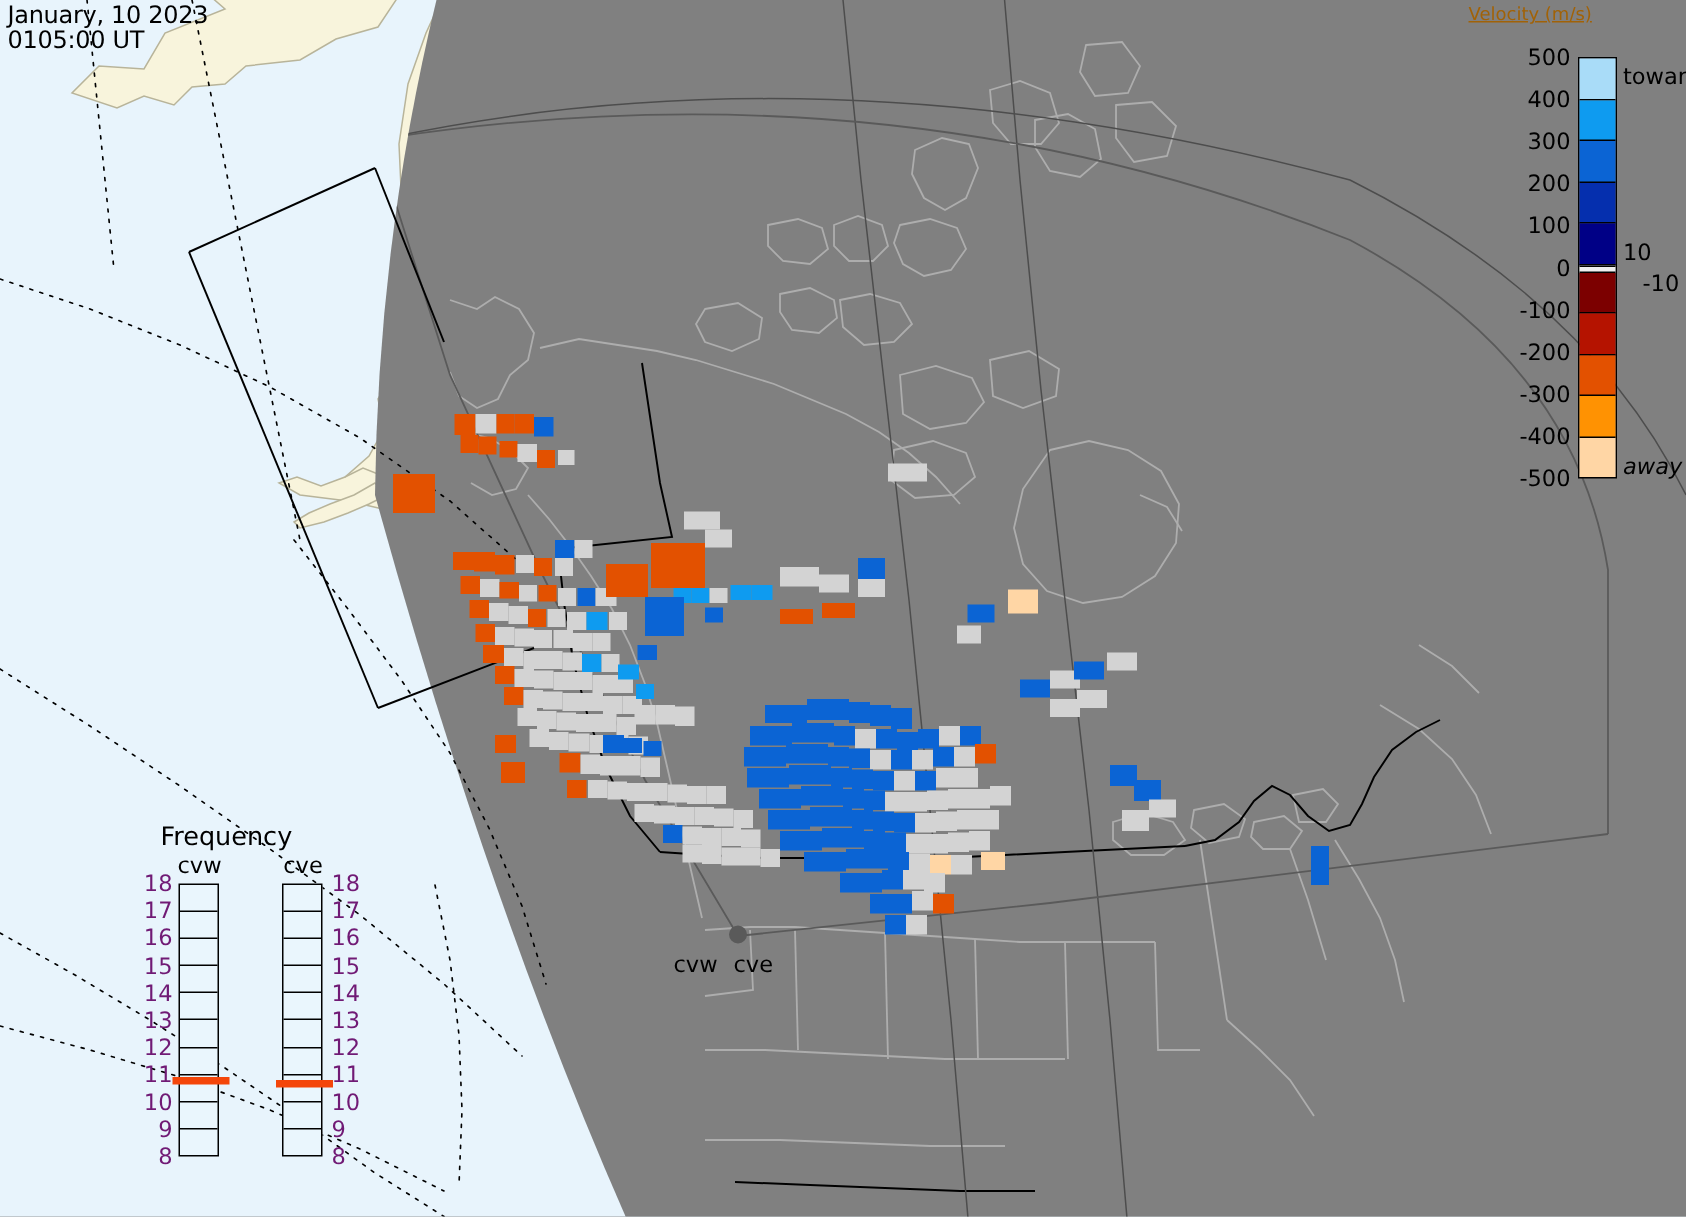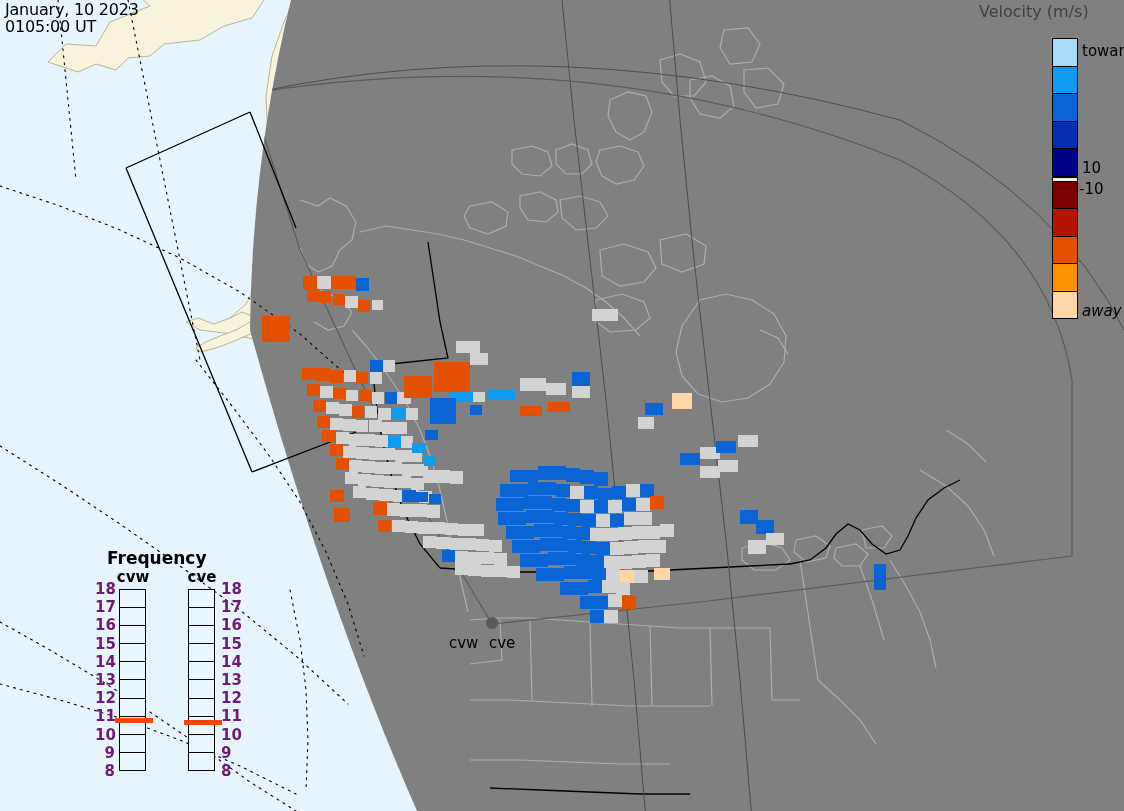--- a/index.html
+++ b/index.html
@@ -17,40 +17,40 @@
     position:absolute;left:5px;top:1px;z-index:40;
     color:#000;font-size:16px;line-height:17px;
     font-family:"DejaVu Sans",sans-serif;letter-spacing:-0.2px;
   }
   .stamp div{white-space:pre;}
 
   
   #cbar-wrap{position:absolute;left:975px;top:0;width:149px;height:340px;z-index:40;}
   #cbar-title{
     position:absolute;left:4px;top:2px;width:145px;
-    font-size:16px;color:#404040;white-space:nowrap;
+    font-size:12px;color:#a16207;white-space:nowrap;text-decoration:underline;
   }
   #cbar-strip{
     position:absolute;left:77px;top:38px;width:26px;height:281px;
     border:1px solid #000;box-sizing:border-box;
     display:flex;flex-direction:column;
   }
   #cbar-strip .seg{width:100%;box-sizing:border-box;}
   #cbar-strip .seg.sep{flex:0 0 5px;}
   #cbar-strip .seg.band{flex:1 1 0;border-bottom:1px solid #000;}
   #cbar-strip .seg.band.last{border-bottom:none;}
   #cbar-ticks{position:absolute;left:0;top:30px;width:72px;height:295px;}
   #cbar-ticks span{
     position:absolute;right:0;font-size:15px;color:#000;
     text-align:right;white-space:nowrap;line-height:15px;
   }
   .cb-side{position:absolute;font-size:15px;color:#000;white-space:nowrap;}
 
   
-  #freq{position:absolute;left:85px;top:548px;width:160px;height:250px;z-index:40;font-weight:bold;}
+  #freq{position:absolute;left:85px;top:548px;width:160px;height:250px;z-index:40;}
   #freq-title{position:absolute;left:22px;top:0;font-size:17px;color:#000;white-space:nowrap;}
   .fq-col{position:absolute;top:20px;}
   .fq-name{position:absolute;top:0;font-size:15px;color:#000;white-space:nowrap;text-align:center;}
   .fq-bar{
     position:absolute;top:21px;width:27px;height:182px;
     border:1.5px solid #000;box-sizing:border-box;
     background:#eaf6fd;
     display:flex;flex-direction:column;
   }
   .fq-bar .tickrow{flex:1 1 0;border-bottom:1.3px solid #000;}
@@ -447,36 +447,49 @@
   <div class="stamp">
     <div>January, 10 2023</div>
     <div>0105:00 UT</div>
   </div>
 
   <div class="site-label" style="left:449px;top:634px;">cvw</div>
   <div class="site-label" style="left:489px;top:634px;">cve</div>
 
   <div id="cbar-wrap">
     <div id="cbar-title">Velocity (m/s)</div>
+    <div id="cbar-ticks">
+        <span style="top: 1px;">500</span>
+        <span style="top: 29.1px;">400</span>
+        <span style="top: 57.2px;">300</span>
+        <span style="top: 85.3px;">200</span>
+        <span style="top: 113.4px;">100</span>
+        <span style="top: 141.5px;">0</span>
+        <span style="top: 169.6px;">-100</span>
+        <span style="top: 197.7px;">-200</span>
+        <span style="top: 225.8px;">-300</span>
+        <span style="top: 253.9px;">-400</span>
+        <span style="top: 282px;">-500</span>
+      </div>
     <div id="cbar-strip">
         <div class="seg band" style="background: rgb(169, 220, 248);"></div>
         <div class="seg band" style="background: rgb(14, 155, 240);"></div>
         <div class="seg band" style="background: rgb(11, 100, 212);"></div>
         <div class="seg band" style="background: rgb(5, 47, 174);"></div>
         <div class="seg band" style="background: rgb(0, 0, 134);"></div>
         <div class="seg sep" style="background: rgb(240, 240, 240); border-top: 1px solid rgb(0, 0, 0); border-bottom: 1px solid rgb(0, 0, 0);"></div>
         <div class="seg band" style="background: rgb(124, 0, 0);"></div>
         <div class="seg band" style="background: rgb(181, 19, 0);"></div>
         <div class="seg band" style="background: rgb(227, 81, 0);"></div>
         <div class="seg band" style="background: rgb(255, 146, 2);"></div>
         <div class="seg band last" style="background: rgb(255, 214, 165);"></div>
       </div>
     <div class="cb-side" style="left:107px;top:42px;">toward</div>
     <div class="cb-side" style="left:107px;top:159px;">10</div>
-    <div class="cb-side" style="left:104px;top:180px;">-10</div>
+    <div class="cb-side" style="left:120px;top:180px;">-10</div>
     <div class="cb-side" style="left:107px;top:302px;font-style:italic;">away</div>
   </div>
 
   <div id="freq">
     <div id="freq-title">Frequency</div>
     <div id="freq-cols">
         <div class="fq-col" style="left: 34px; width: 30px;">
           <div class="fq-name" style="left: -3px; width: 34px;">cvw</div>
           <div class="fq-bar">
             <div class="tickrow"></div>

